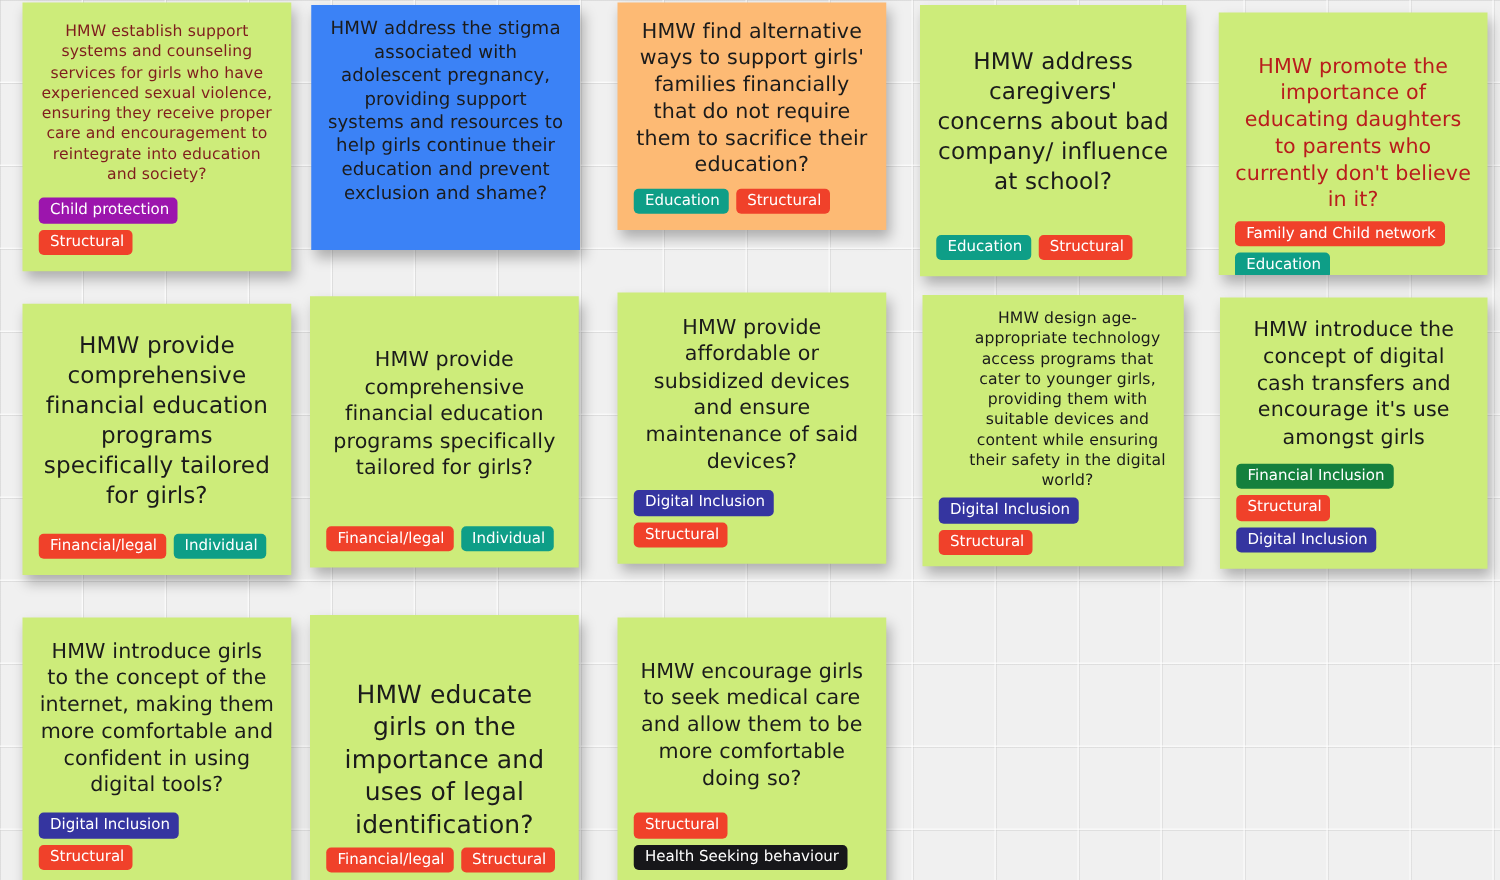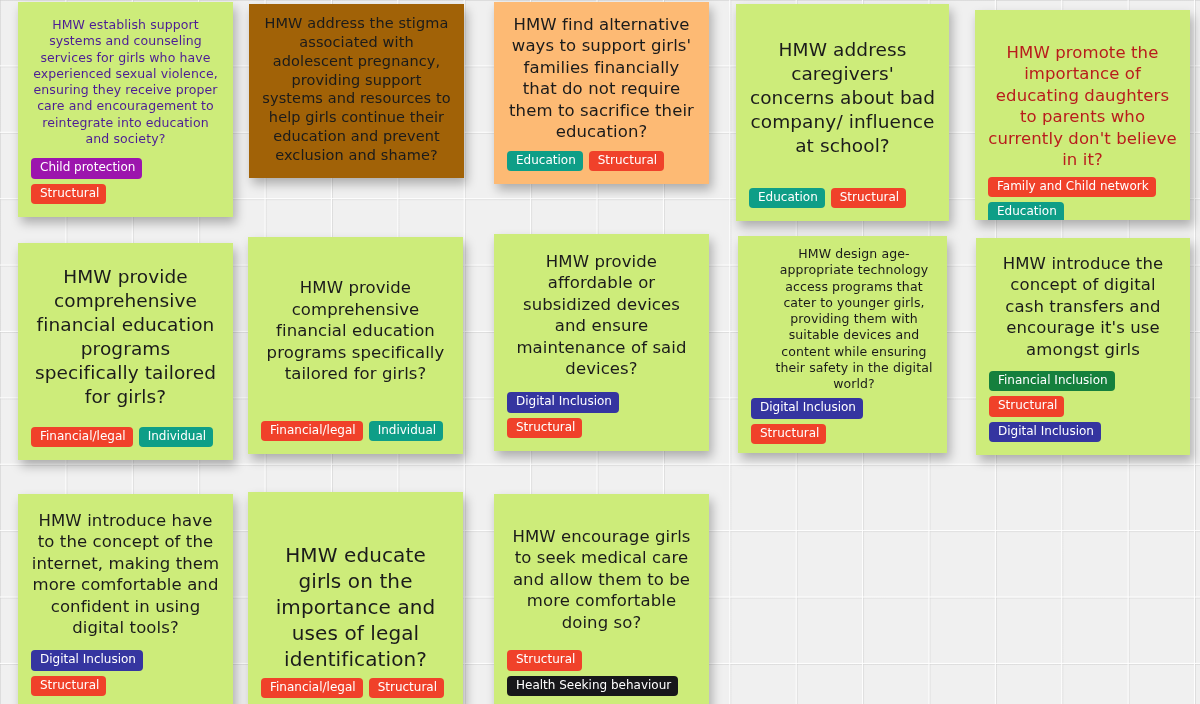--- a/index.html
+++ b/index.html
@@ -87,27 +87,27 @@
   .fs-18 .note-text { font-size: 18.5px; }
   .fs-20 .note-text { font-size: 20px; margin-top: 40px; }
 
   .align-top .note-text { align-items: flex-start; padding-top: 32px; }
 </style>
 </head>
 <body>
 
 <div id="board">
     <div class="note fs-13" style="left: 18px; top: 2px; width: 215px; height: 215px; background: rgb(205, 236, 122);">
-      <div class="note-text" style="color: #4c1d95;">HMW establish support systems and counseling services for girls who have experienced sexual violence, ensuring they receive proper care and encouragement to reintegrate into education and society?</div>
+      <div class="note-text" style="color: #7f1d1d;">HMW establish support systems and counseling services for girls who have experienced sexual violence, ensuring they receive proper care and encouragement to reintegrate into education and society?</div>
       <div class="tags">
         <span class="tag" style="background: rgb(156, 21, 173);">Child protection</span>
         <span class="tag" style="background: rgb(240, 65, 42);">Structural</span>
       </div>
     </div>
-    <div class="note fs-14" style="left: 249px; top: 4px; width: 215px; height: 174px; background: #a16207; gap: 33px;">
+    <div class="note fs-14" style="left: 249px; top: 4px; width: 215px; height: 196px; background: #3b82f6; gap: 33px;">
       <div class="note-text" style="color: rgb(27, 27, 27);">HMW address the stigma associated with adolescent pregnancy, providing support systems and resources to help girls continue their education and prevent exclusion and shame?</div>
       <div class="tags">
         <span class="tag" style="background: rgb(156, 21, 173);">Child protection</span>
         <span class="tag" style="background: rgb(240, 65, 42);">Structural</span>
       </div>
     </div>
     <div class="note fs-16" style="left: 494px; top: 2px; width: 215px; height: 182px; background: #fdba74;">
       <div class="note-text" style="color: rgb(27, 27, 27);">HMW find alternative ways to support girls' families financially that do not require them to sacrifice their education?</div>
       <div class="tags">
         <span class="tag" style="background: rgb(14, 158, 135);">Education</span>
@@ -158,21 +158,21 @@
     </div>
     <div class="note fs-16" style="left: 976px; top: 238px; width: 214px; height: 217px; background: rgb(205, 236, 122);">
       <div class="note-text" style="color: rgb(27, 27, 27);">HMW introduce the concept of digital cash transfers and encourage it's use amongst girls</div>
       <div class="tags">
         <span class="tag" style="background: #15803d;">Financial Inclusion</span>
         <span class="tag" style="background: rgb(240, 65, 42);">Structural</span>
         <span class="tag" style="background: rgb(53, 53, 160);">Digital Inclusion</span>
       </div>
     </div>
     <div class="note fs-16" style="left: 18px; top: 494px; width: 215px; height: 215px; background: rgb(205, 236, 122);">
-      <div class="note-text" style="color: rgb(27, 27, 27);">HMW introduce have to the concept of the internet, making them more comfortable and confident in using digital tools?</div>
+      <div class="note-text" style="color: rgb(27, 27, 27);">HMW introduce girls to the concept of the internet, making them more comfortable and confident in using digital tools?</div>
       <div class="tags">
         <span class="tag" style="background: rgb(53, 53, 160);">Digital Inclusion</span>
         <span class="tag" style="background: rgb(240, 65, 42);">Structural</span>
       </div>
     </div>
     <div class="note fs-20" style="left: 248px; top: 492px; width: 215px; height: 215px; background: rgb(205, 236, 122);">
       <div class="note-text" style="color: rgb(27, 27, 27);">HMW educate girls on the importance and uses of legal identification?</div>
       <div class="tags">
         <span class="tag" style="background: rgb(240, 65, 42);">Financial/legal</span>
         <span class="tag" style="background: rgb(240, 65, 42);">Structural</span>

